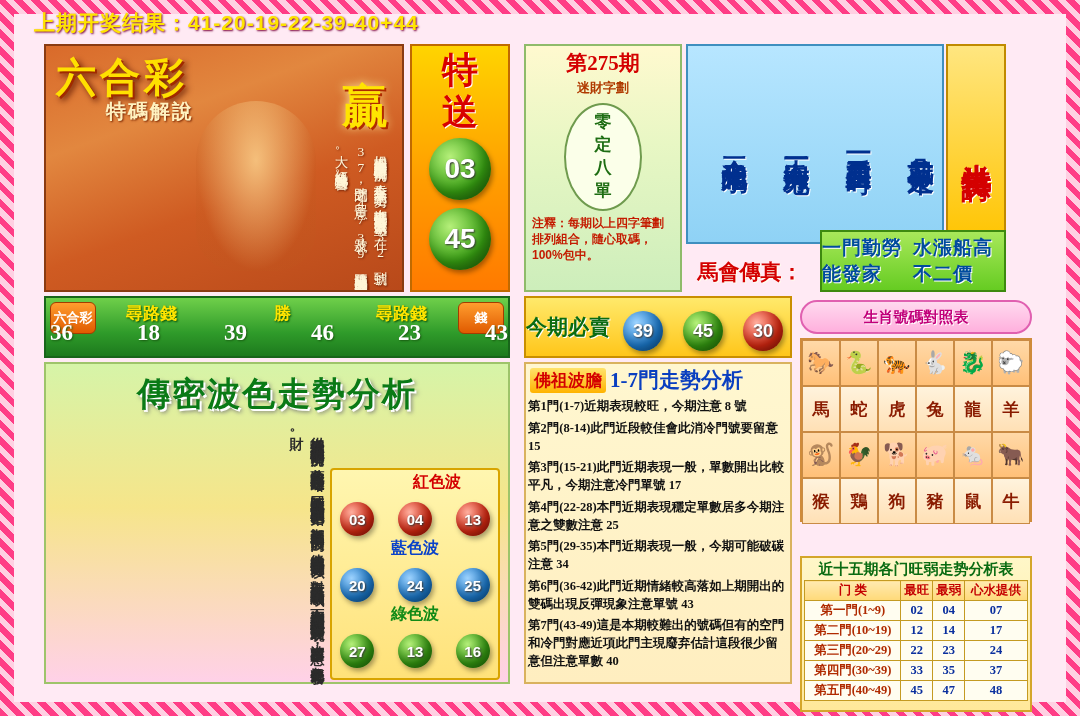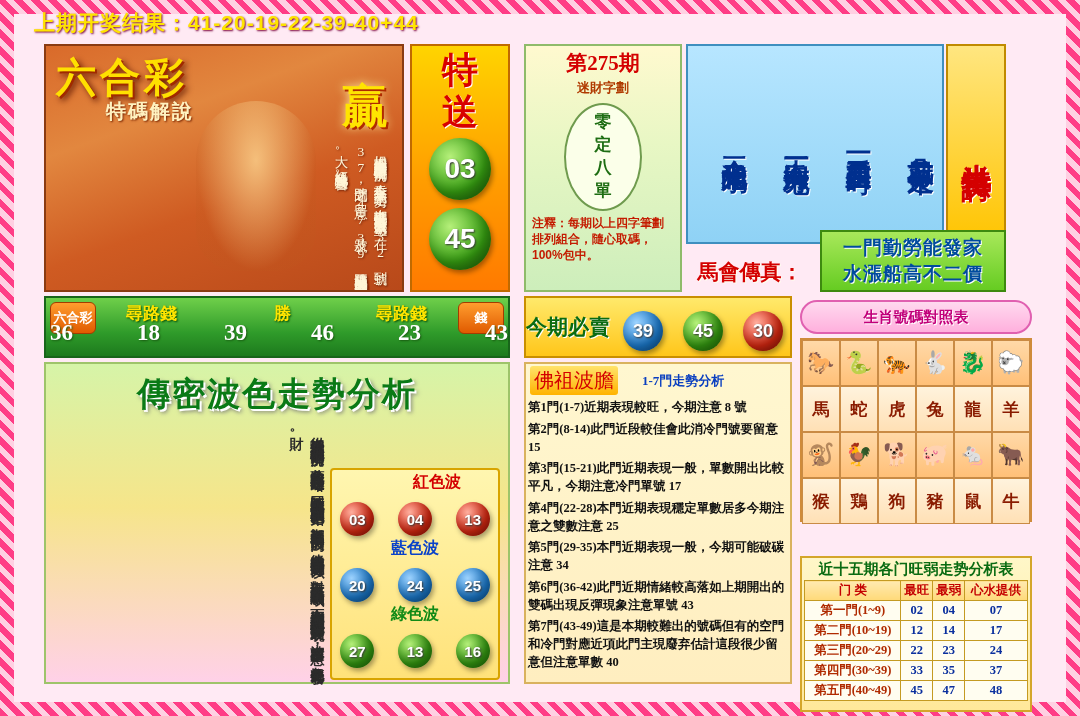--- a/index.html
+++ b/index.html
@@ -137,21 +137,21 @@
     left:946px;top:44px;width:60px;height:200px;
     background:linear-gradient(180deg,#ffe680,#ffc400);
     border:2px solid #c08a00;writing-mode:vertical-rl;text-orientation:upright;
     font-size:30px;font-weight:bold;color:#d40000;text-shadow:1px 1px 0 #fff;
     display:flex;align-items:center;justify-content:center;
     font-family:"Liberation Serif",serif;letter-spacing:2px;
   }
   .couplet{
     left:820px;top:230px;width:186px;height:62px;
     background:linear-gradient(180deg,#a8e85a,#66cc22);
-    border:2px solid #3d8a0f;display:flex;flex-direction:column;
+    border:2px solid #3d8a0f;display:flex;
     align-items:center;justify-content:center;
   }
   .couplet div{font-size:19px;font-weight:bold;color:#004b9e;text-shadow:1px 1px 0 #fff;
     font-family:"Liberation Serif",serif;letter-spacing:1px;}
   .mahui{
     left:686px;top:252px;width:128px;height:40px;
     display:flex;align-items:center;justify-content:center;
     font-size:21px;font-weight:bold;color:#d40000;text-shadow:1px 1px 0 #ffe;
     font-family:"Liberation Serif",serif;
   }
@@ -225,25 +225,25 @@
   
   .gate{
     left:524px;top:362px;width:268px;height:322px;
     background:linear-gradient(180deg,#fff7d0,#ffeec0);
     border:2px solid #d9b25e;
   }
   .gate .hd{
     display:flex;align-items:center;gap:4px;padding:2px 4px;
   }
   .gate .hd .a{
-    font-size:20px;font-weight:normal;color:#d40000;background:linear-gradient(180deg,#ffe36b,#ffb300);
+    font-size:17px;font-weight:bold;color:#d40000;background:linear-gradient(180deg,#ffe36b,#ffb300);
     padding:1px 4px;border-radius:3px;font-family:"Liberation Serif",serif;
   }
   .gate .hd .b{
-    font-size:13px;font-weight:bold;color:#0a3fc0;font-family:"Liberation Serif",serif;margin-left:20px;
+    font-size:21px;font-weight:bold;color:#0a3fc0;font-family:"Liberation Serif",serif;
   }
   .gate .txt{
     padding:2px 2px;font-size:12.5px;line-height:1.42;color:#111;font-weight:bold;
     font-family:"Liberation Serif",serif;
   }
   
   .zodiac-title{
     left:800px;top:300px;width:232px;height:34px;
     background:linear-gradient(180deg,#ffd9ef,#ffb0dd);
     border:2px solid #e060b0;border-radius:17px;

